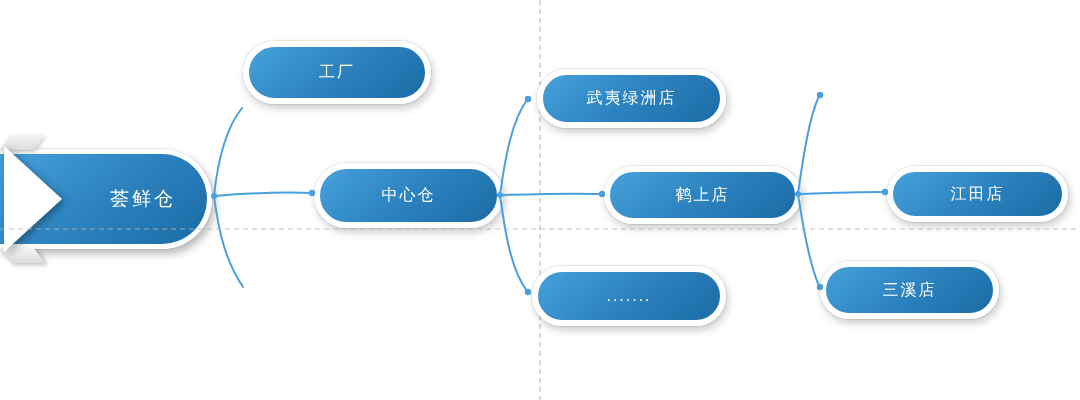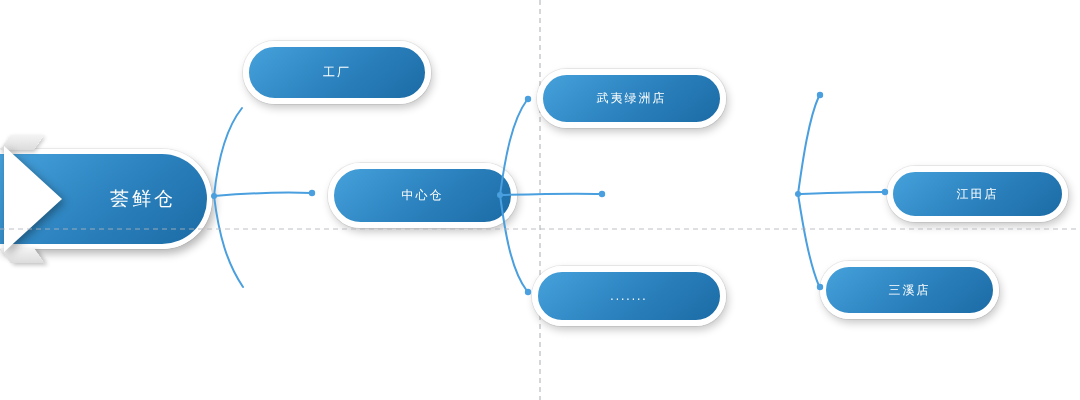--- a/index.html
+++ b/index.html
@@ -15,21 +15,21 @@
 
   
   .node{
     position:absolute;
     display:flex;align-items:center;justify-content:center;
     background:linear-gradient(140deg,#46a1db 0%,#2d84c0 48%,#1b6ba5 100%);
     border:6px solid #ffffff;
     border-radius:999px;
     box-shadow:0 0 0 1px rgba(0,0,0,0.07), 2px 4px 8px rgba(0,0,0,0.22);
     color:#ffffff;
-    font-size:12px;
+    font-size:16px;
     letter-spacing:2px;
     cursor:pointer;
     box-sizing:content-box;
   }
 
   
   .root-node{
     position:absolute;left:0;top:149px;width:207px;height:90px;
     background:linear-gradient(140deg,#46a1db 0%,#2d84c0 48%,#1b6ba5 100%);
     border:5px solid #ffffff;border-left:none;
@@ -71,29 +71,32 @@
       <span class="fold fold-top"></span>
       <span class="fold fold-bottom"></span>
       <span class="root-arrow"></span>
       <span class="label">荟鲜仓</span>
     </div>
 
     <div class="node" style="left:243px;top:41px;width:176px;height:51px;">
       <span>工厂</span>
     </div>
 
-    <div class="node" style="left:328px;top:163px;width:177px;height:53px;">
+    <div class="node" style="left:314px;top:163px;width:177px;height:53px;">
       <span>中心仓</span>
     </div>
 
 
     <div class="node" style="left:537px;top:69px;width:177px;height:47px;font-family:Liberation Mono, monospace;">
       <span>武夷绿洲店</span>
     </div>
 
+    <div class="node" style="left:604px;top:166px;width:185px;height:46px;">
+      <span>鹤上店</span>
+    </div>
 
     <div class="node" style="left:532px;top:266px;width:182px;height:48px;">
       <span>.......</span>
     </div>
 
 
     <div class="node" style="left:887px;top:166px;width:169px;height:44px;">
       <span>江田店</span>
     </div>
 

